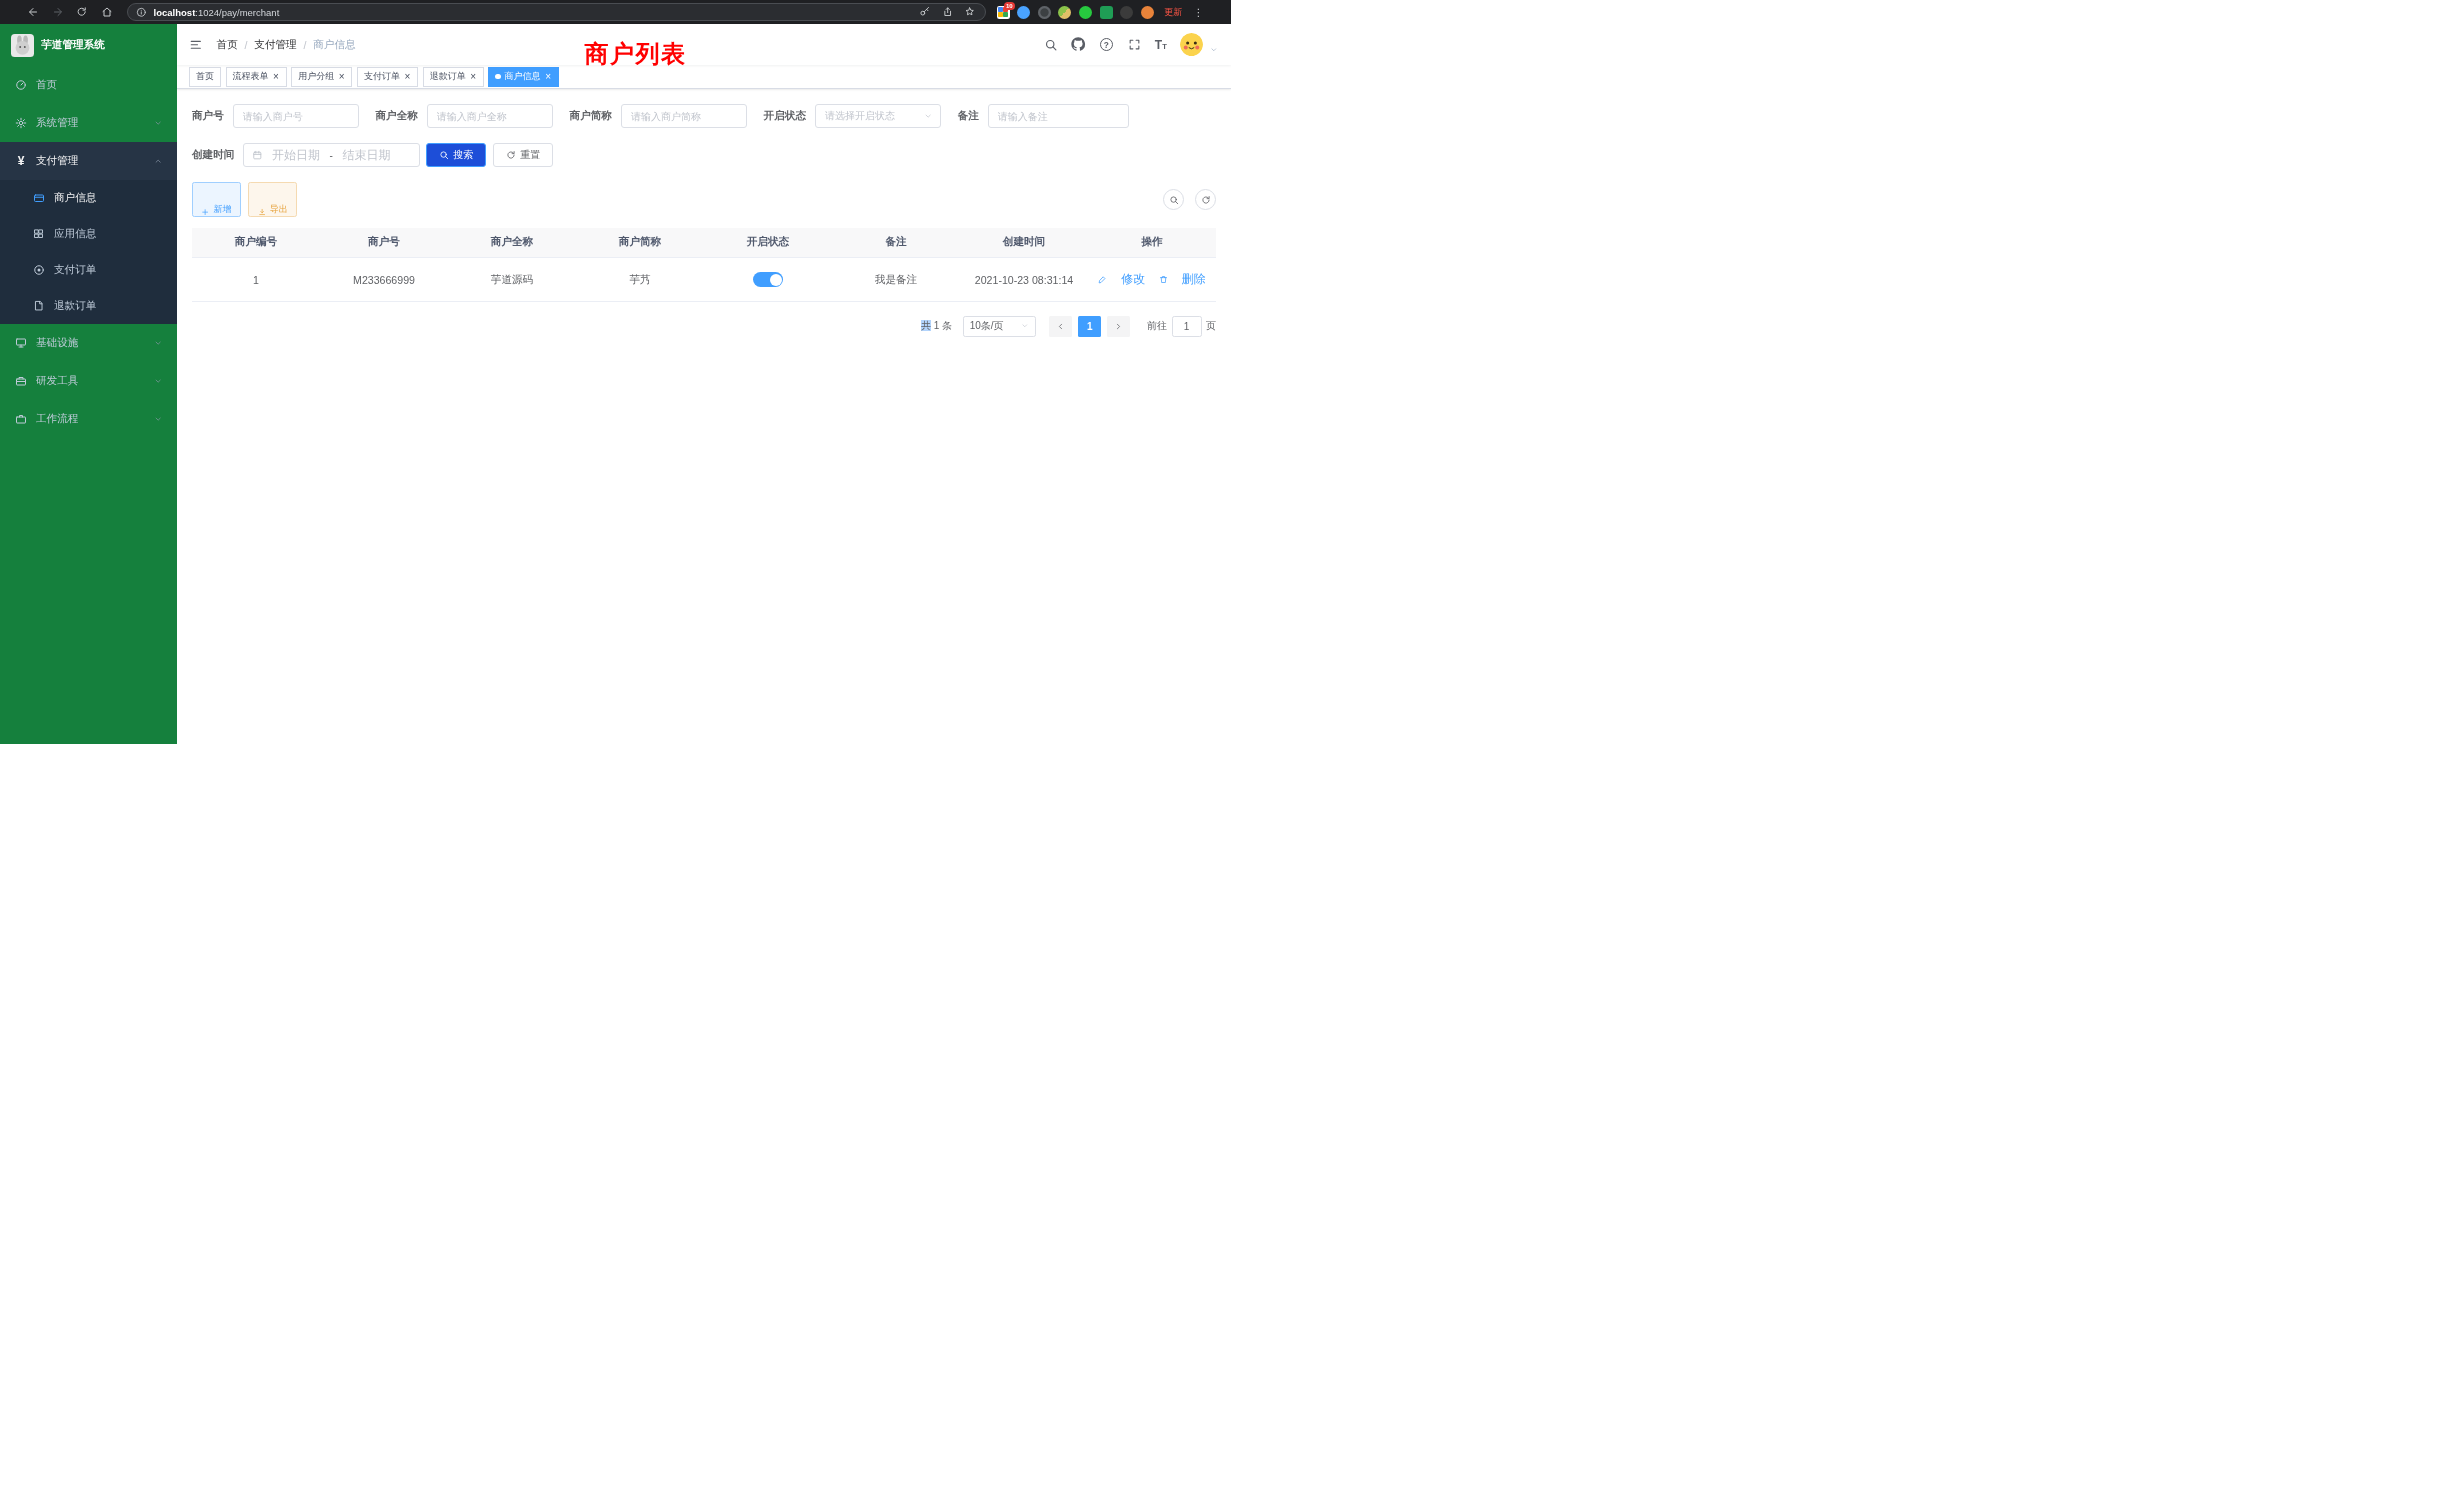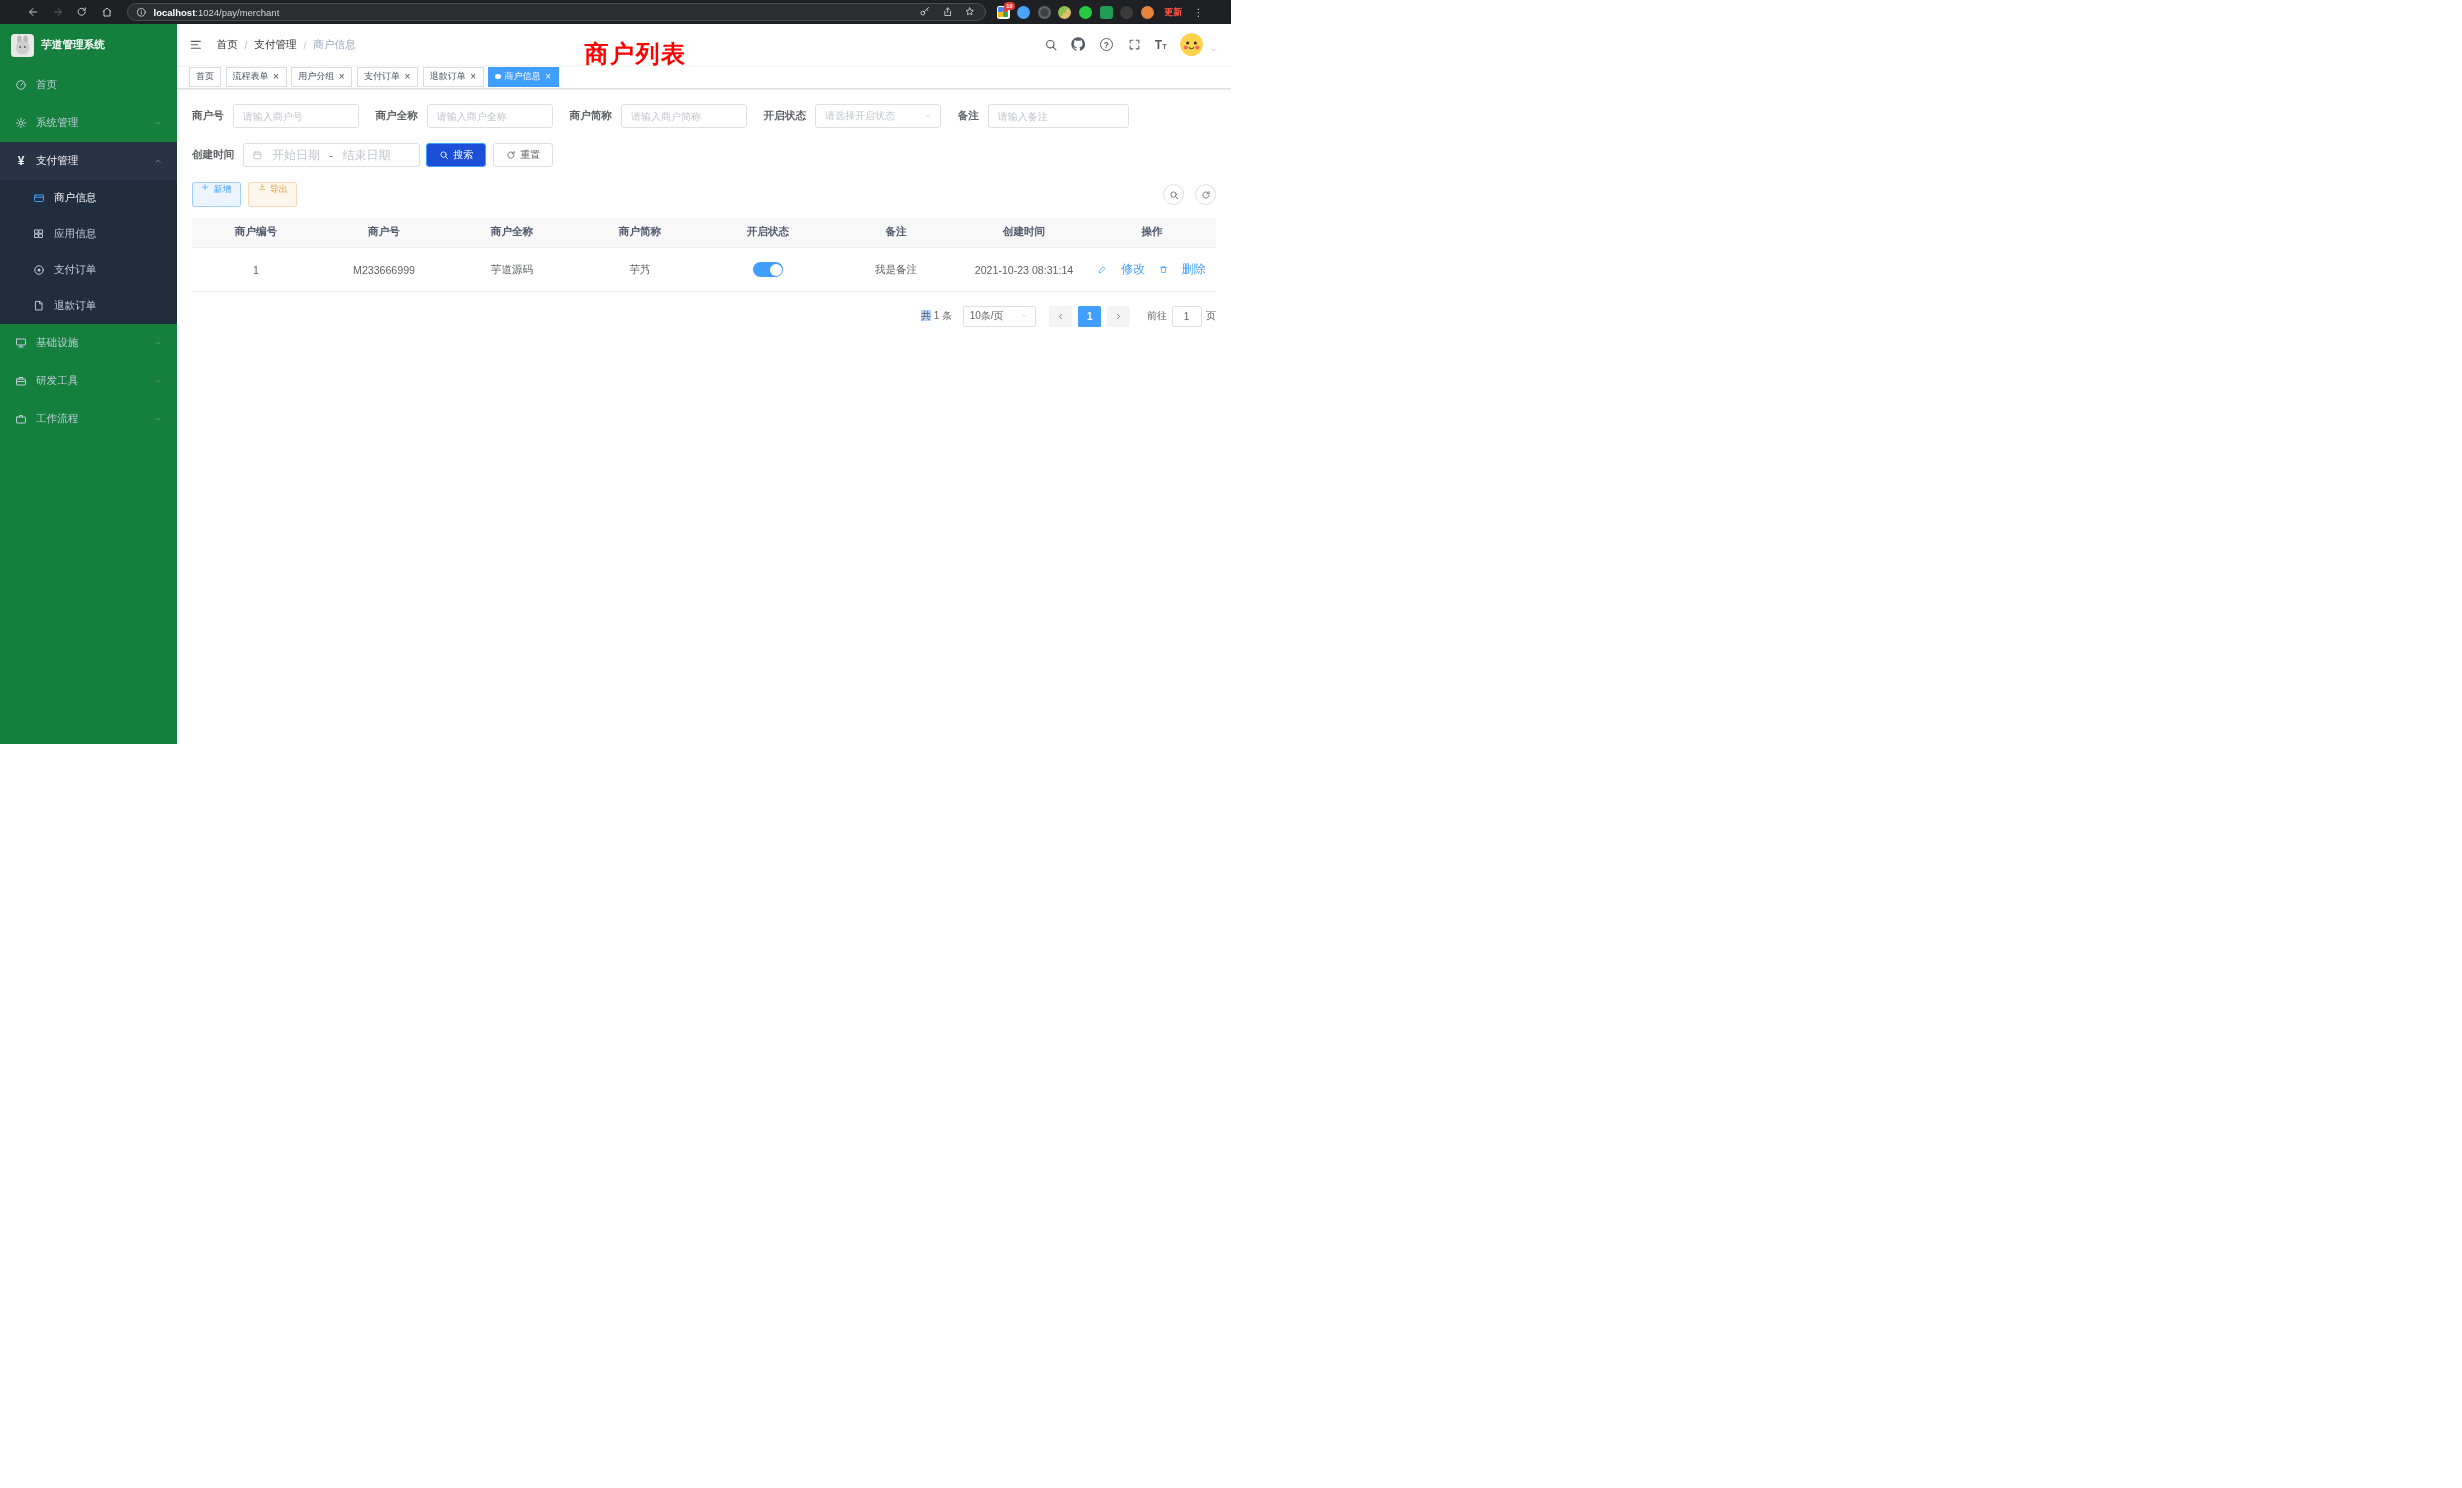--- a/index.html
+++ b/index.html
@@ -16,21 +16,21 @@
   .url-text { font-size: 9.5px; color: #e8eaed; white-space: nowrap; overflow: hidden; flex: 1; }
   .url-text b { font-weight: 600; color: #ffffff; }
   .url-rest { color: #d3d6da; }
   .omni-right { display: flex; align-items: center; gap: 7.6px; color: #c8cbce; }
   .omni-right .b-icon { width: 15px; height: 15px; }
   .ext-area { display: flex; align-items: center; gap: 7.6px; flex: 0 0 auto; padding-right: 1.5px; }
   .ext { width: 13px; height: 13px; border-radius: 50%; position: relative; cursor: pointer; flex: 0 0 auto; }
   .ext.grid { border-radius: 2.3px; background: #fff; display: grid; grid-template-columns: 1fr 1fr; grid-template-rows: 1fr 1fr; gap: 0.8px; padding: 1.5px; }
   .ext.grid i { border-radius: 0.8px; }
   .badge { position: absolute; top: -3.8px; right: -5.3px; background: #e53935; color: #fff; font-size: 6px; line-height: 8.3px; padding: 0 2.3px; border-radius: 4.5px; font-weight: 700; }
-  .update-btn { color: #ff5546; font-size: 9px; font-weight: 700; cursor: pointer; white-space: nowrap; margin-left: 3px; }
+  .update-btn { color: #ff5546; font-size: 9px; font-weight: 400; cursor: pointer; white-space: nowrap; margin-left: 3px; }
   .kebab { color: #c8cbce; font-size: 10.6px; letter-spacing: 0; cursor: pointer; padding: 0 3px; }
 
   
   .app { display: flex; height: 720px; }
   .sidebar { width: 177px; background: #15803d; color: #bfcbd9; flex: 0 0 auto; overflow: hidden; }
   .logo { height: 42px; display: flex; align-items: center; gap: 7.6px; padding: 0 10.6px; }
   .logo-title { color: #fff; font-size: 10.6px; font-weight: 700; white-space: nowrap; }
   .menu-item { height: 38px; display: flex; align-items: center; gap: 9px; padding: 0 15px; font-size: 10.6px; cursor: pointer; white-space: nowrap; }
   .menu-item .m-icon { width: 12px; height: 12px; flex: 0 0 auto; display: grid; place-items: center; }
   .menu-item .chev { margin-left: auto; color: #8a97a8; }
@@ -80,21 +80,21 @@
   .date-range { width: 177px; height: 24px; border: 0.8px solid #dcdfe6; border-radius: 3px; display: flex; align-items: center; padding: 0 7.6px; gap: 4.5px; background: #fff; }
   .date-range .cal { color: #c0c4cc; flex: 0 0 auto; }
   .date-input { width: 58px; border: none; outline: none; font-size: 12px; color: #606266; text-align: center; font-family: inherit; background: transparent; }
   .date-input::placeholder { color: #c0c4cc; }
   .date-sep { color: #606266; font-size: 10px; }
   .btn { height: 24px; border-radius: 3px; border: 0.8px solid transparent; display: inline-flex; align-items: center; gap: 4.5px; padding: 0 11.4px; font-size: 10px; cursor: pointer; font-family: inherit; }
   .btn-primary { background: #1d4ed8; border-color: #409eff; color: #fff; margin-left: 6px; }
   .btn-plain { background: #fff; border-color: #dcdfe6; color: #606266; margin-left: 7.6px; }
 
   .toolbar { display: flex; align-items: center; margin-bottom: 10.6px; }
-  .btn-sm { height: 25px; border-radius: 2.3px; display: inline-flex; align-items: flex-start; gap: 3.8px; padding: 0 8.3px; font-size: 9px; cursor: pointer; font-family: inherit; }
+  .btn-sm { height: 35px; border-radius: 2.3px; display: inline-flex; align-items: flex-end; gap: 3.8px; padding: 0 8.3px; font-size: 9px; cursor: pointer; font-family: inherit; }
   .btn-add { background: #ecf5ff; border: 0.8px solid #a0cfff; color: #409eff; }
   .btn-export { background: #fdf6ec; border: 0.8px solid #f5dab1; color: #e6a23c; margin-left: 7.6px; }
   .toolbar-right { margin-left: auto; display: flex; align-items: center; gap: 10.6px; }
   .circle-btn { width: 21px; height: 21px; border: 0.8px solid #dcdfe6; border-radius: 50%; display: grid; place-items: center; color: #606266; cursor: pointer; background: #fff; }
 
   
   table { width: 100%; border-collapse: collapse; table-layout: fixed; }
   th { background: #f8f8f9; color: #515a6e; font-weight: 700; font-size: 10.6px; height: 30px; text-align: center; border-bottom: 0.8px solid #ebeef5; }
   td { height: 44px; text-align: center; font-size: 10.6px; color: #606266; border-bottom: 0.8px solid #ebeef5; }
   .switch { width: 30px; height: 15px; background: #409eff; border-radius: 7.6px; display: inline-block; position: relative; cursor: pointer; vertical-align: middle; }

